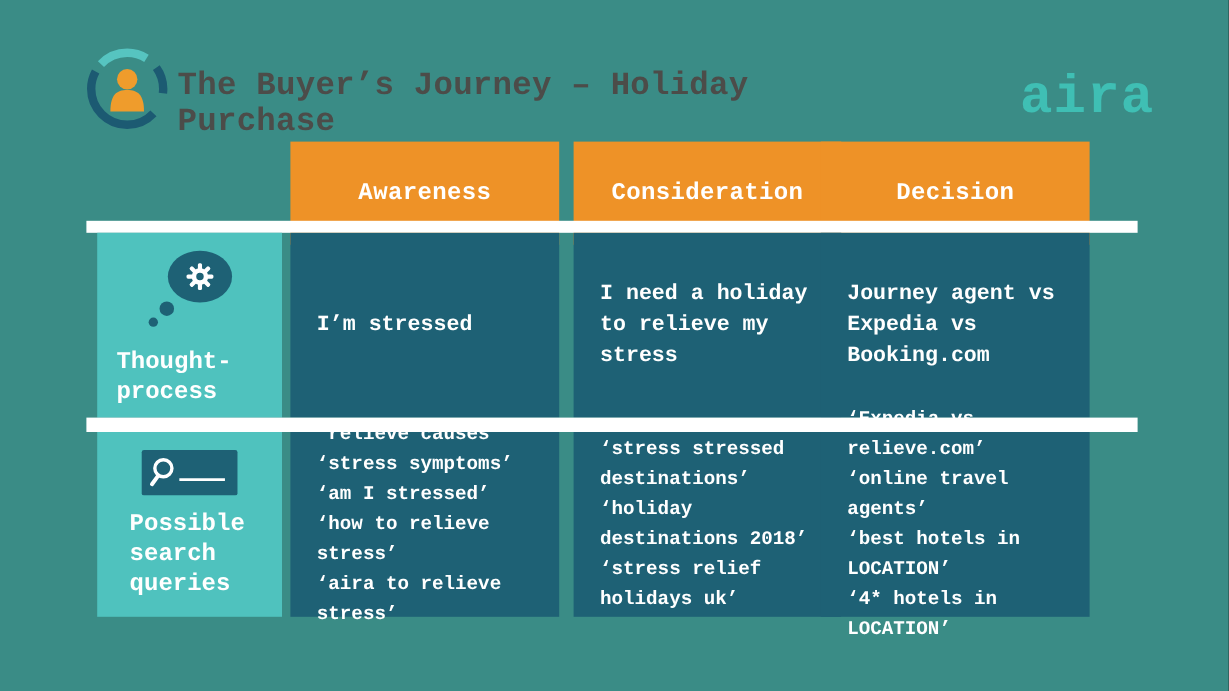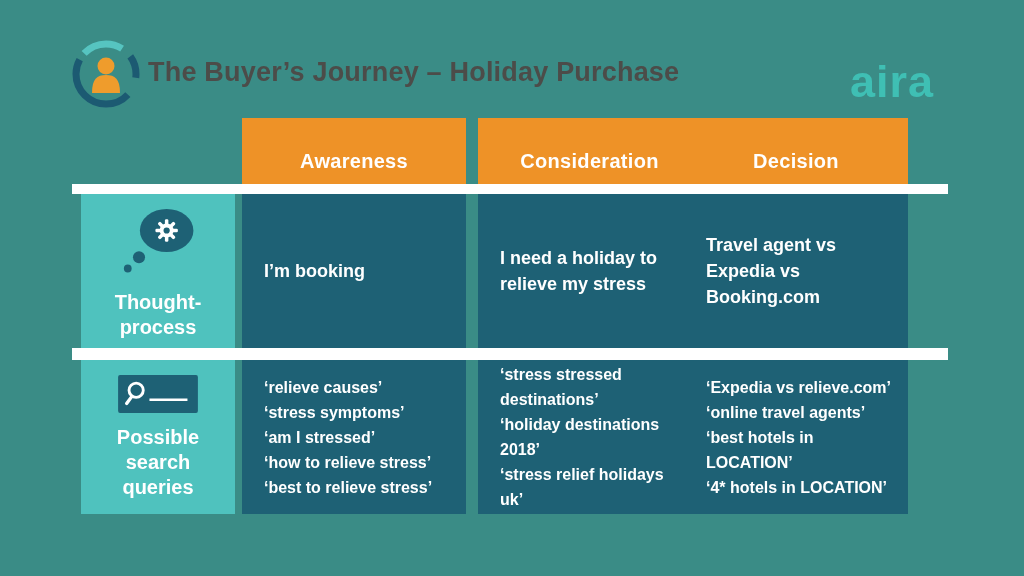--- a/index.html
+++ b/index.html
@@ -5,21 +5,21 @@
   :root{
     --background:#3A8C86; --header-orange:#EE9227; --label-teal:#4FC2BE;
     --cell-dark-teal:#1E6175; --divider-white:#FFFFFF; --title-text:#4C4C49;
     --brand-teal:#3FBFB4; --accent-orange-person:#EF9C2C;
   }
   *{margin:0;padding:0;box-sizing:border-box;}
   html,body{background:#222;}
   .slide{
     position:relative;width:1024px;height:576px;overflow:hidden;
     background:var(--background);
-    font-family:Liberation Sans, sans-serif;
+    font-family:Liberation Mono, monospace;
     padding-left:17px;
   }
   
   .logo-mark{position:absolute;left:68px;top:35px;width:76px;height:78px;}
   .page-title{
     position:absolute;left:148px;top:57px;width:620px;
     font-size:27px;font-weight:bold;letter-spacing:.2px;
     color:var(--title-text);
   }
   .brand{
@@ -42,21 +42,21 @@
   .d1{top:184px;height:10px;}
   .d2{top:348px;height:12px;}
   .r1{top:194px;height:154px;}
   .r2{top:360px;height:154px;}
   .label-cell{
     position:absolute;left:81px;width:154px;background:var(--label-teal);
     display:flex;flex-direction:column;align-items:center;justify-content:center;
     gap:12px;color:#fff;
   }
   .label-text{
-    text-align:center;font-size:20px;font-weight:bold;line-height:25px;
+    text-align:left;font-size:20px;font-weight:bold;line-height:25px;
   }
   .label-cell.r1 .label-text{width:122px;}
   .label-cell.r2 .label-text{width:100px;}
   .cell{
     background:var(--cell-dark-teal);color:#fff;
     display:flex;flex-direction:column;justify-content:center;
     padding-left:22px;padding-right:2px;
   }
   .cell .line{display:block;}
   .row-thought .cell{font-size:18px;font-weight:bold;line-height:26px;}
@@ -100,27 +100,27 @@
             <rect x="60" y="20" width="4" height="26" rx="1.5" transform="rotate(135 62 33)"></rect>
           </g>
           <circle cx="62" cy="33" r="3.6" fill="#1E6175"></circle>
           <circle cx="30" cy="64" r="7" fill="#1E6175"></circle>
           <circle cx="17" cy="77" r="4.5" fill="#1E6175"></circle>
         </svg>
       </span>
       <span class="label-text">Thought-process</span>
     </div>
     <div class="cell c1 r1">
-      <span class="line">I’m booking</span>
+      <span class="line">I’m stressed</span>
     </div>
     <div class="cell c2 r1">
       <span class="line">I need a holiday to relieve my stress</span>
     </div>
     <div class="cell c3 r1">
-      <span class="line">Travel agent vs Expedia vs Booking.com</span>
+      <span class="line">Journey agent vs Expedia vs Booking.com</span>
     </div>
   </div>
 
   <div class="divider d2"></div>
 
   <div class="row-queries">
     <div class="label-cell r2">
       <span class="icon-wrap">
         <svg width="82" height="38" viewBox="0 0 84 40" aria-hidden="true">
           <rect width="84" height="40" rx="2" fill="#1E6175"></rect>
@@ -129,21 +129,21 @@
           <line x1="33" y1="26" x2="73" y2="26" stroke="#FFFFFF" stroke-width="2.5"></line>
         </svg>
       </span>
       <span class="label-text">Possible search queries</span>
     </div>
     <div class="cell c1 r2">
       <span class="line">‘relieve causes’</span>
       <span class="line">‘stress symptoms’</span>
       <span class="line">‘am I stressed’</span>
       <span class="line">‘how to relieve stress’</span>
-      <span class="line">‘best to relieve stress’</span>
+      <span class="line">‘aira to relieve stress’</span>
     </div>
     <div class="cell c2 r2">
       <span class="line">‘stress stressed destinations’</span>
       <span class="line">‘holiday destinations 2018’</span>
       <span class="line">‘stress relief holidays uk’</span>
     </div>
     <div class="cell c3 r2">
       <span class="line">‘Expedia vs relieve.com’</span>
       <span class="line">‘online travel agents’</span>
       <span class="line">‘best hotels in LOCATION’</span>

